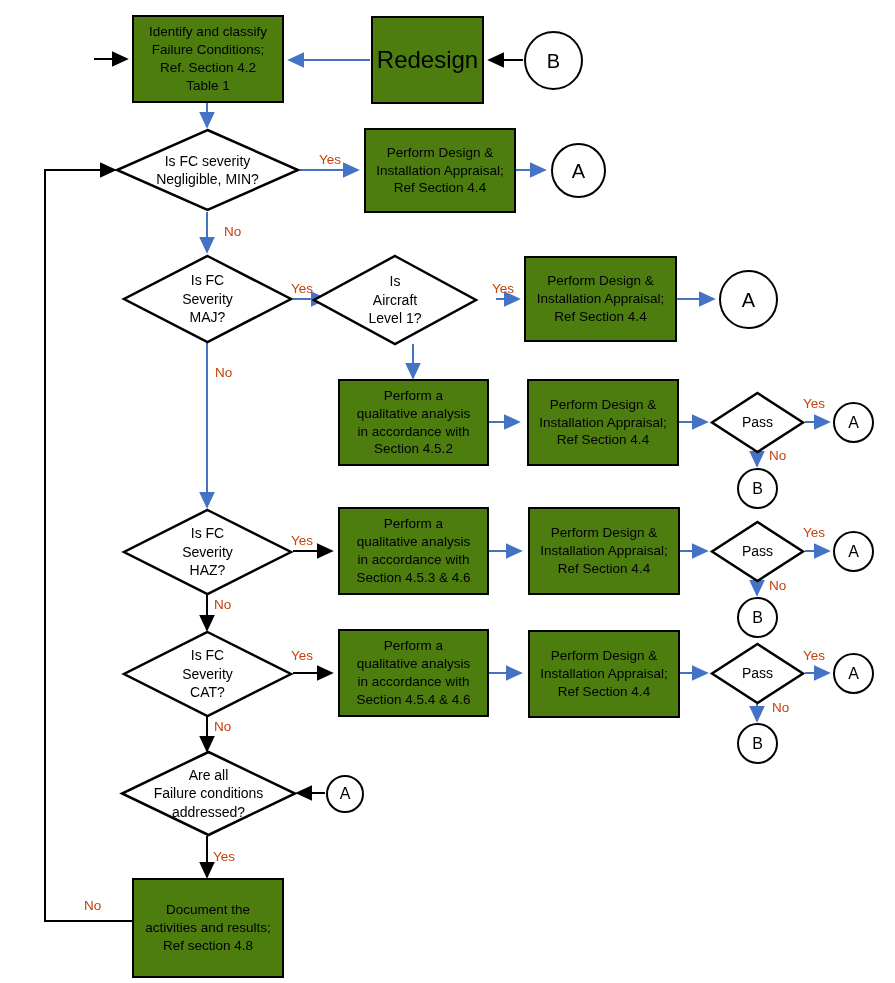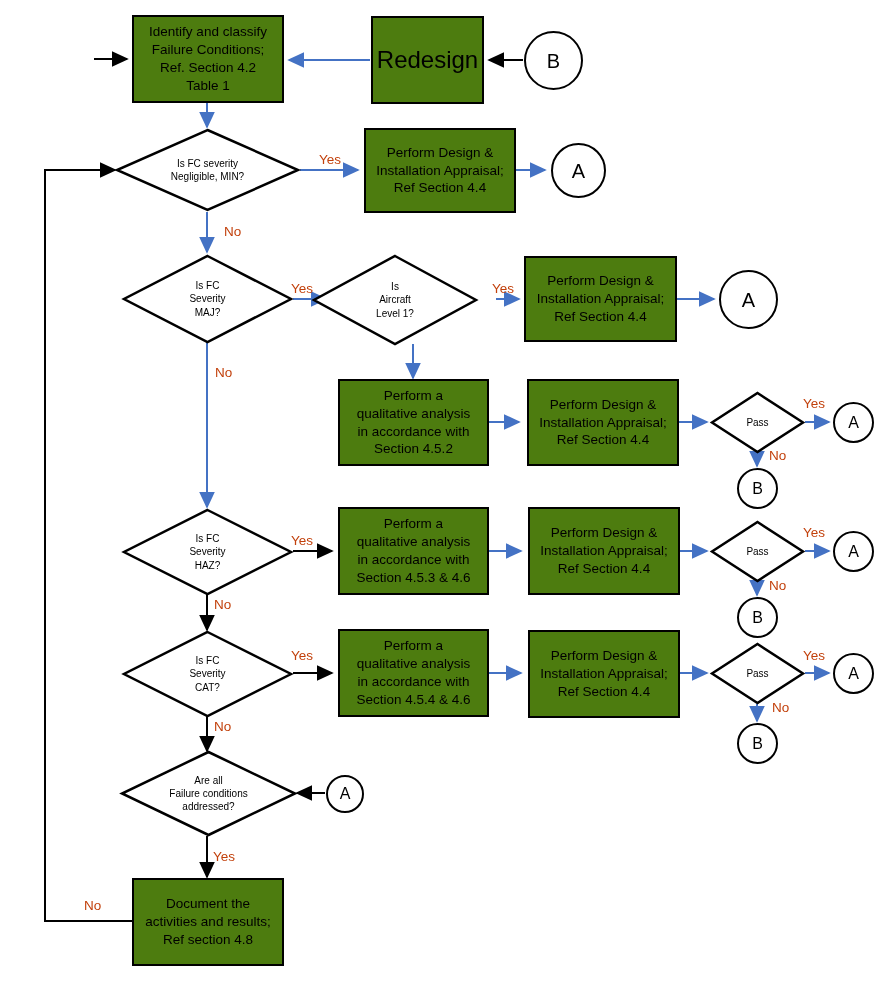--- a/index.html
+++ b/index.html
@@ -8,21 +8,21 @@
   svg#wires{position:absolute;left:0;top:0;width:895px;height:983px;}
   .node{position:absolute;box-sizing:border-box;display:flex;align-items:center;justify-content:center;text-align:center;color:#000;}
   .box{border:2.5px solid #000;background:#4d7c0f;}
   .box .txt{font-size:13.5px;line-height:1.32;padding:0 4px;}
   .circ{border:2.5px solid #000;border-radius:50%;background:#fff;}
   .circ .txt{font-size:20px;line-height:1;}
   .circ.sm .txt{font-size:16px;}
   .circ.start .txt{font-size:25px;}
   .diamond{background:transparent;}
   .diamond svg{position:absolute;left:0;top:0;overflow:visible;}
-  .diamond .txt{position:relative;z-index:2;font-size:10px;line-height:1.32;}
+  .diamond .txt{position:relative;z-index:2;font-size:14px;line-height:1.32;}
   .edgelabel{position:absolute;font-size:13.5px;color:#c2410c;white-space:nowrap;}
 </style>
 </head>
 <body>
 
 <div id="canvas">
 
   <svg id="wires" viewBox="0 0 895 983">
     <defs>
       <marker id="ahB" markerWidth="9" markerHeight="9" refX="7.5" refY="4.5" orient="auto" markerUnits="strokeWidth">
@@ -303,21 +303,21 @@
       <div>Are all</div>
       <div>Failure conditions</div>
       <div>addressed?</div>
     </div>
   </div>
 
   <div class="node circ sm" style="left:326px;top:775px;width:38px;height:38px;">
     <span class="txt">A</span>
   </div>
 
-  <div class="node box" style="left:132px;top:878px;width:152px;height:88px;">
+  <div class="node box" style="left:132px;top:878px;width:152px;height:100px;">
     <div class="txt">
       <div>Document the</div>
       <div>activities and results;</div>
       <div>Ref section 4.8</div>
     </div>
   </div>
 
   <span class="edgelabel" style="left:319px;top:152px;">Yes</span>
   <span class="edgelabel" style="left:224px;top:224px;">No</span>
   <span class="edgelabel" style="left:291px;top:281px;">Yes</span>

